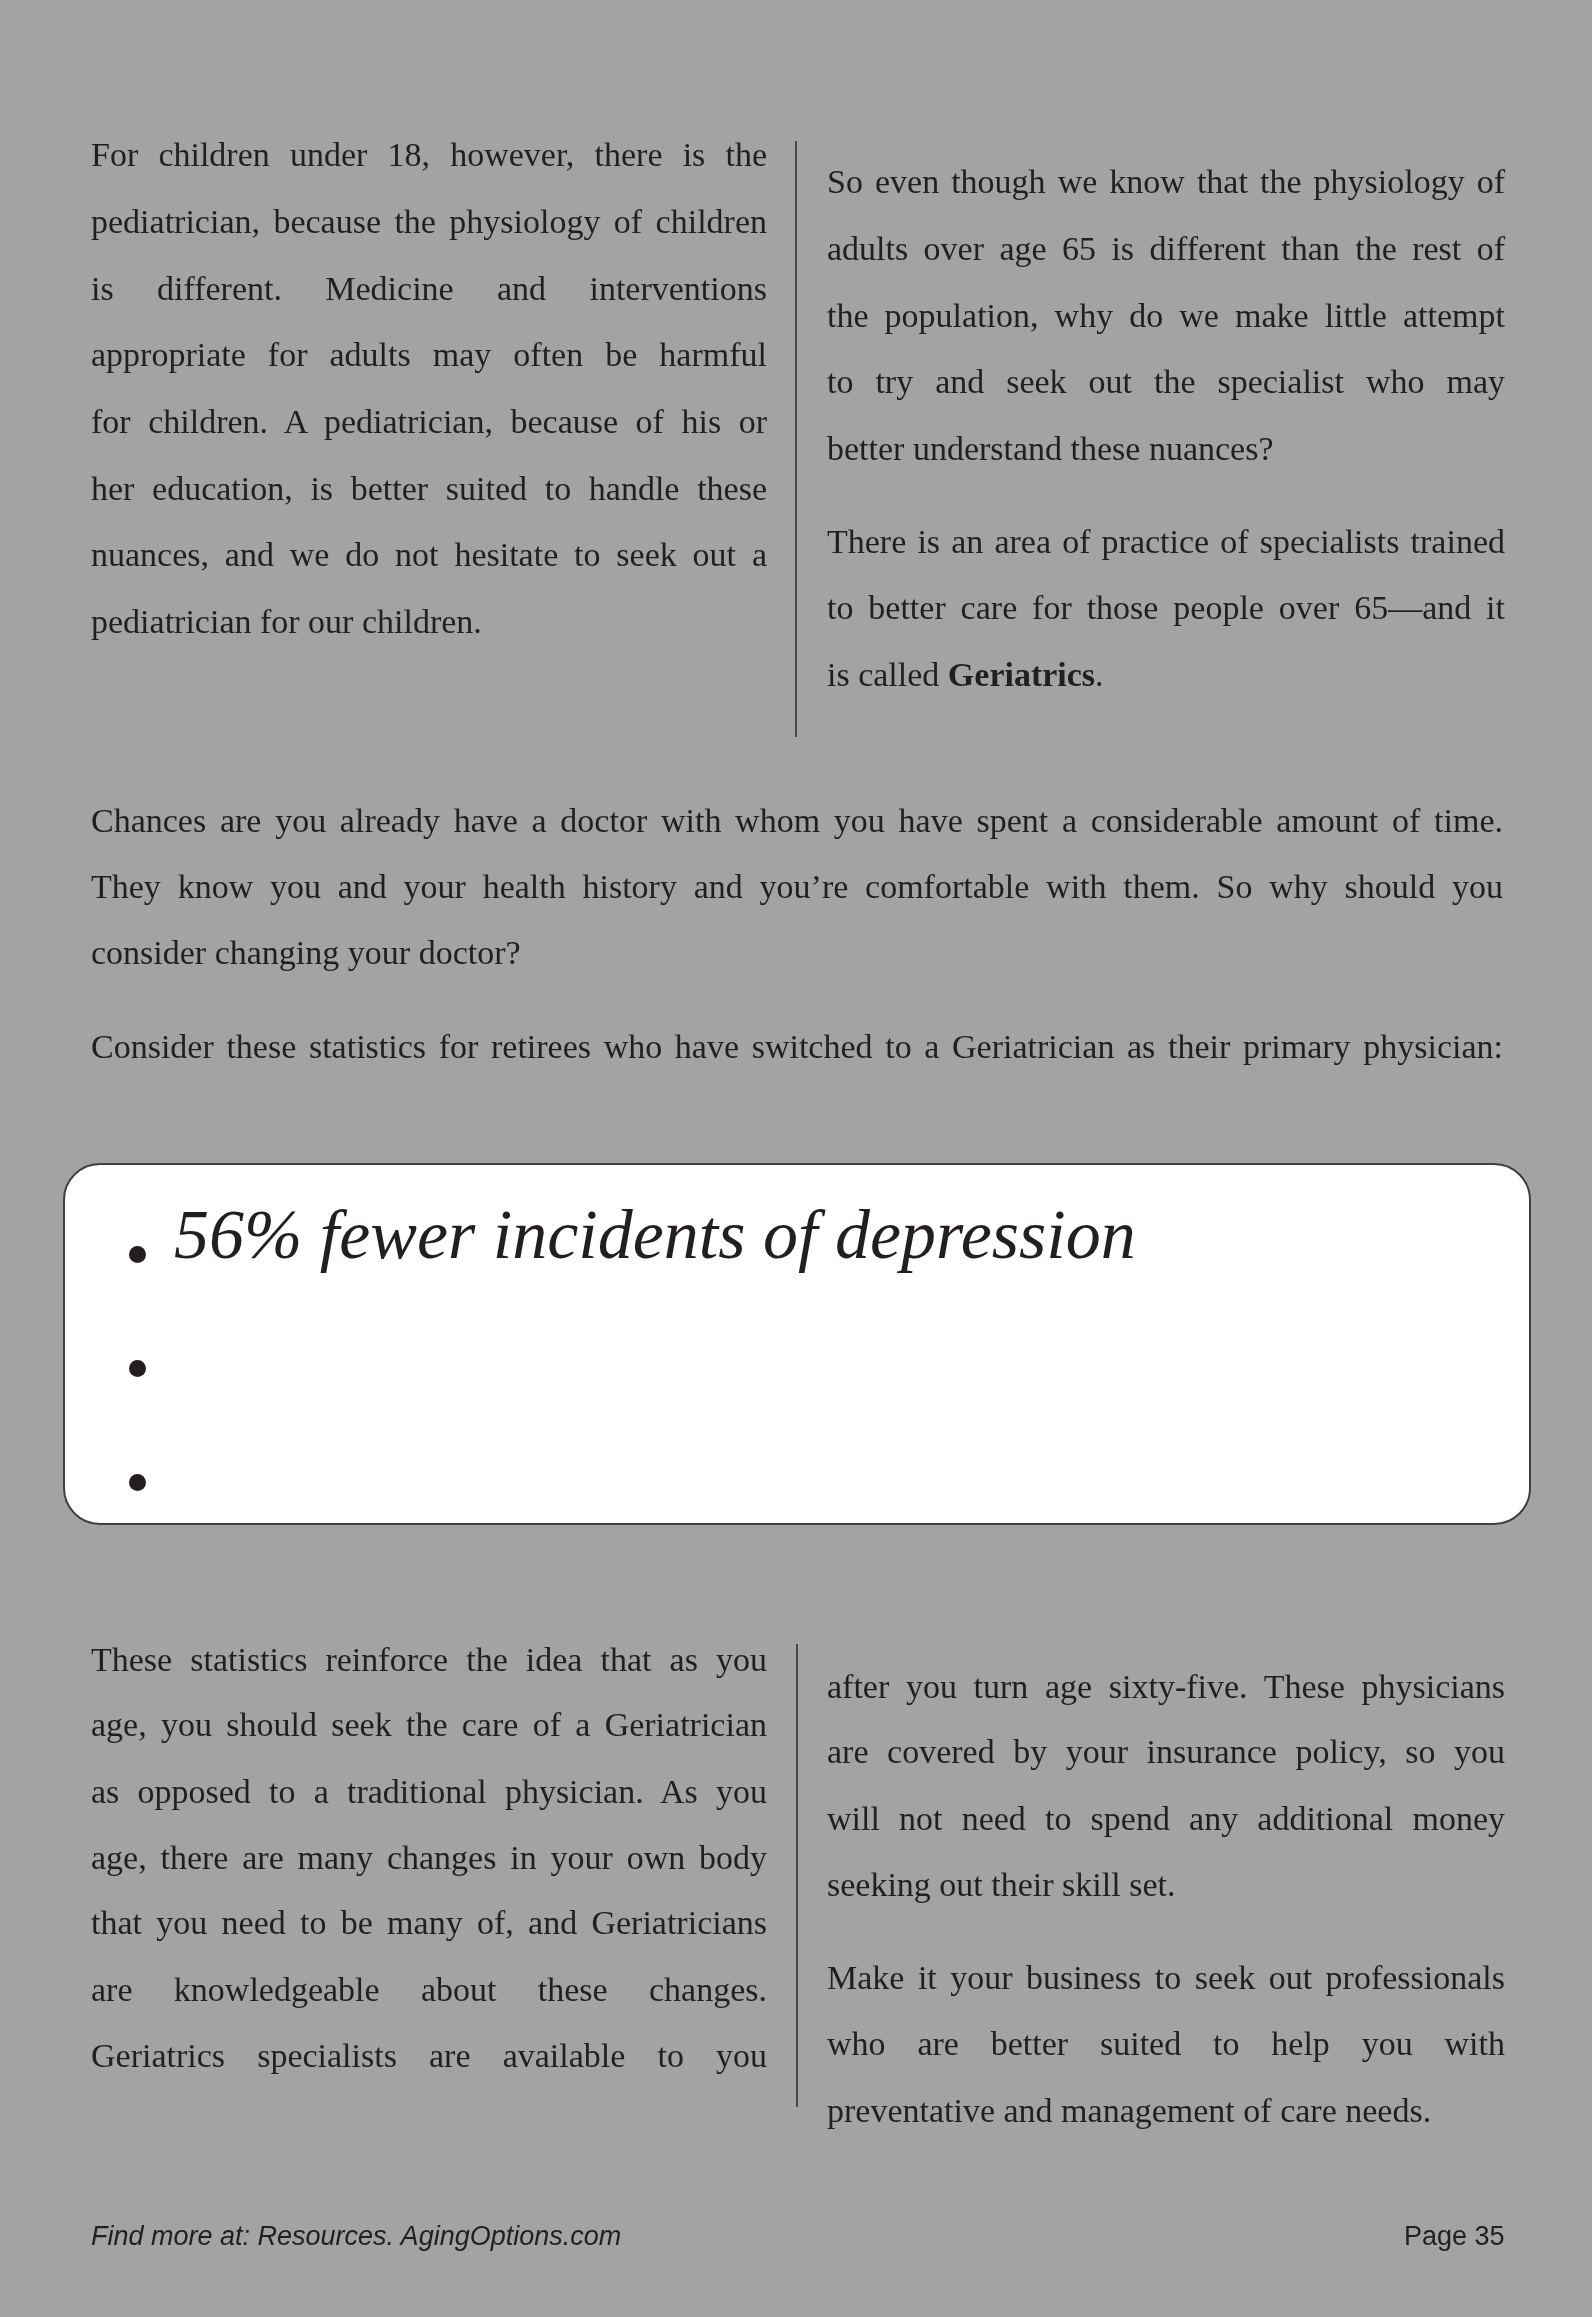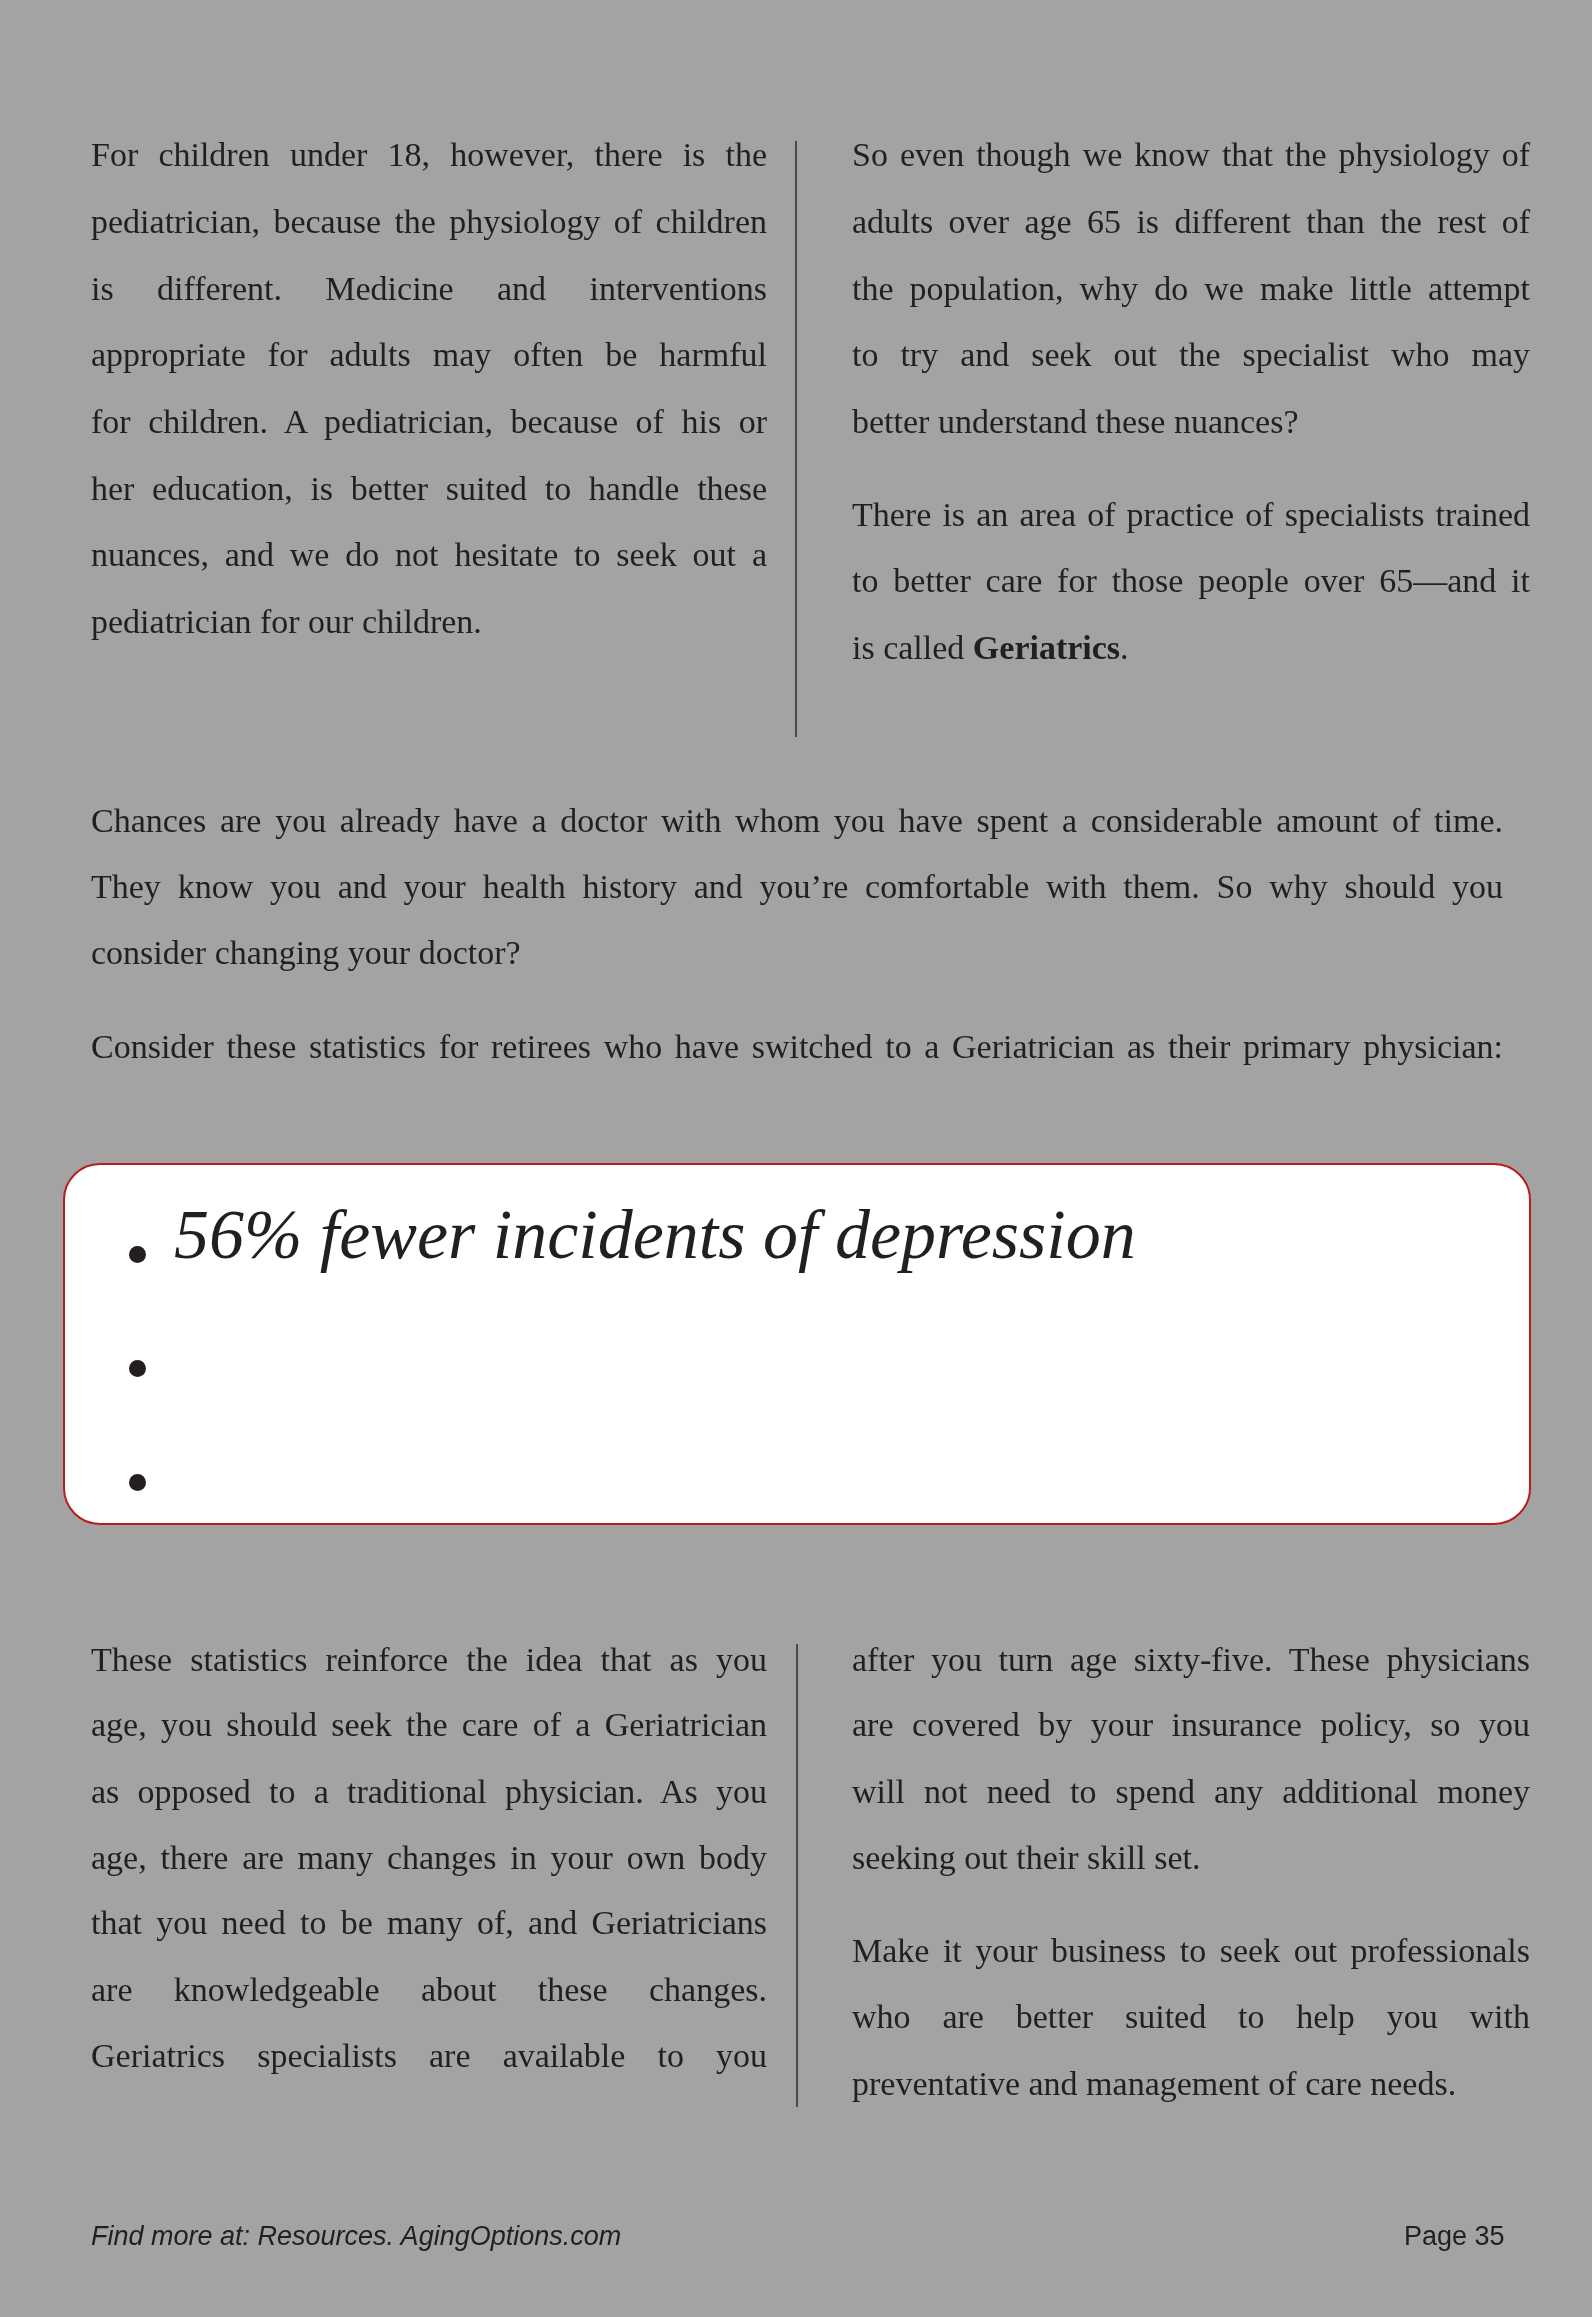--- a/index.html
+++ b/index.html
@@ -9,26 +9,26 @@
     position: absolute;
     font-family: "Liberation Serif", "DejaVu Serif", serif;
     font-size: 34px;
     line-height: 40px;
     white-space: nowrap;
     text-align: justify;
     text-align-last: justify;
   }
   .line.last { text-align-last: left; text-align: right; }
   .col-left { left: 91px; width: 676px; }
-  .col-right { left: 852px; width: 678px; }
+  .col-right { left: 827px; width: 678px; margin-top: 27px; }
   .full { left: 91px; width: 1412px; margin-top: 12px; }
   .divider { position: absolute; width: 2px; background: #4a4a4a; }
   .stat-box {
     position: absolute; left: 63px; top: 1163px; width: 1468px; height: 362px;
-    border: 2px solid #b91c1c; border-radius: 37px; box-sizing: border-box; background: #fff;
+    border: 2px solid #404040; border-radius: 37px; box-sizing: border-box; background: #fff;
   }
   .stat {
     position: absolute; left: 109px;
     font-family: "Liberation Serif", "DejaVu Serif", serif;
     font-style: italic; font-size: 70px; line-height: 80px; white-space: nowrap;
     color: #231f20;
   }
   .bullet {
     position: absolute; left: 64px; width: 17px; height: 17px; border-radius: 50%; background: #231f20;
   }

